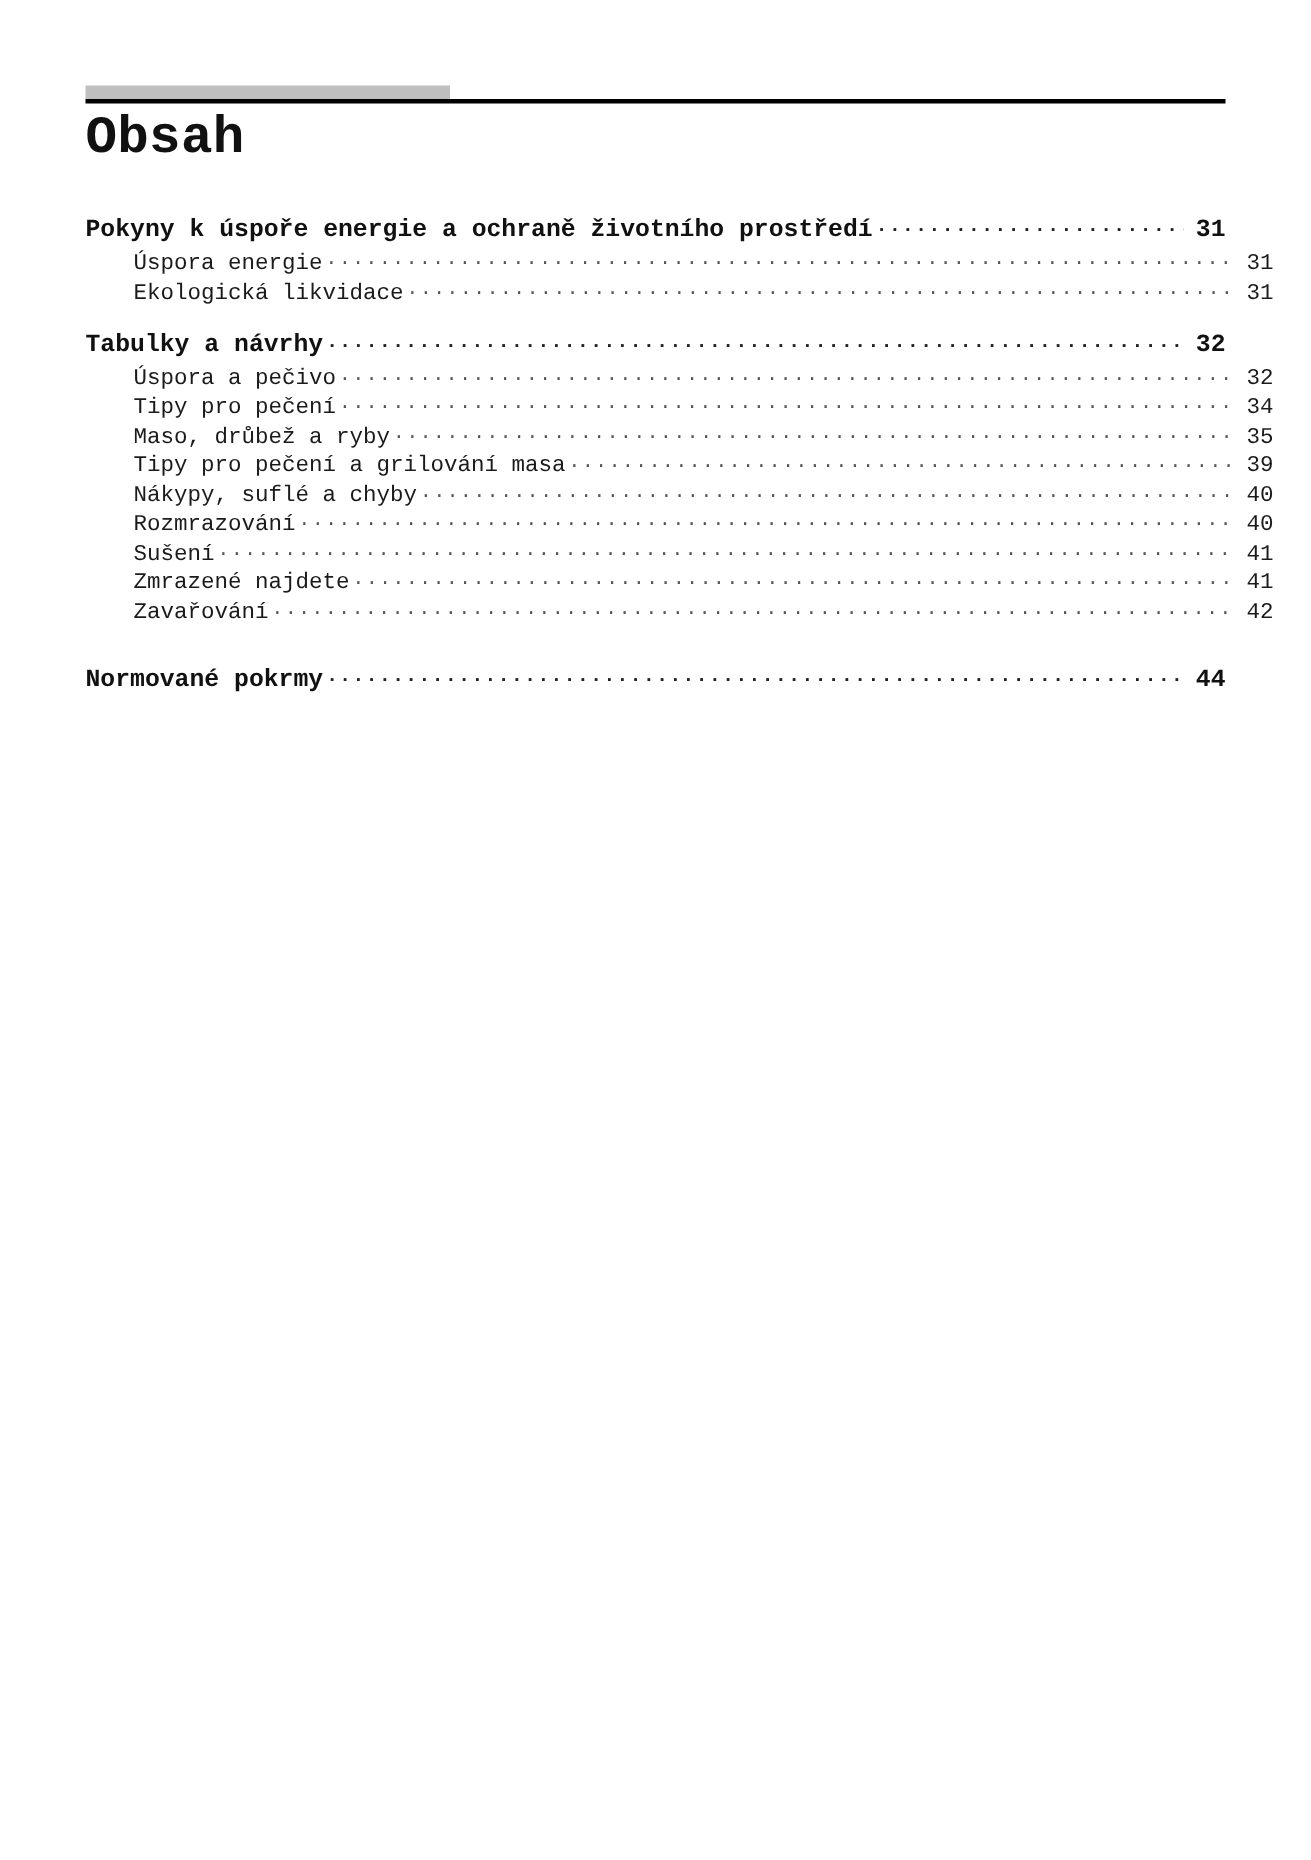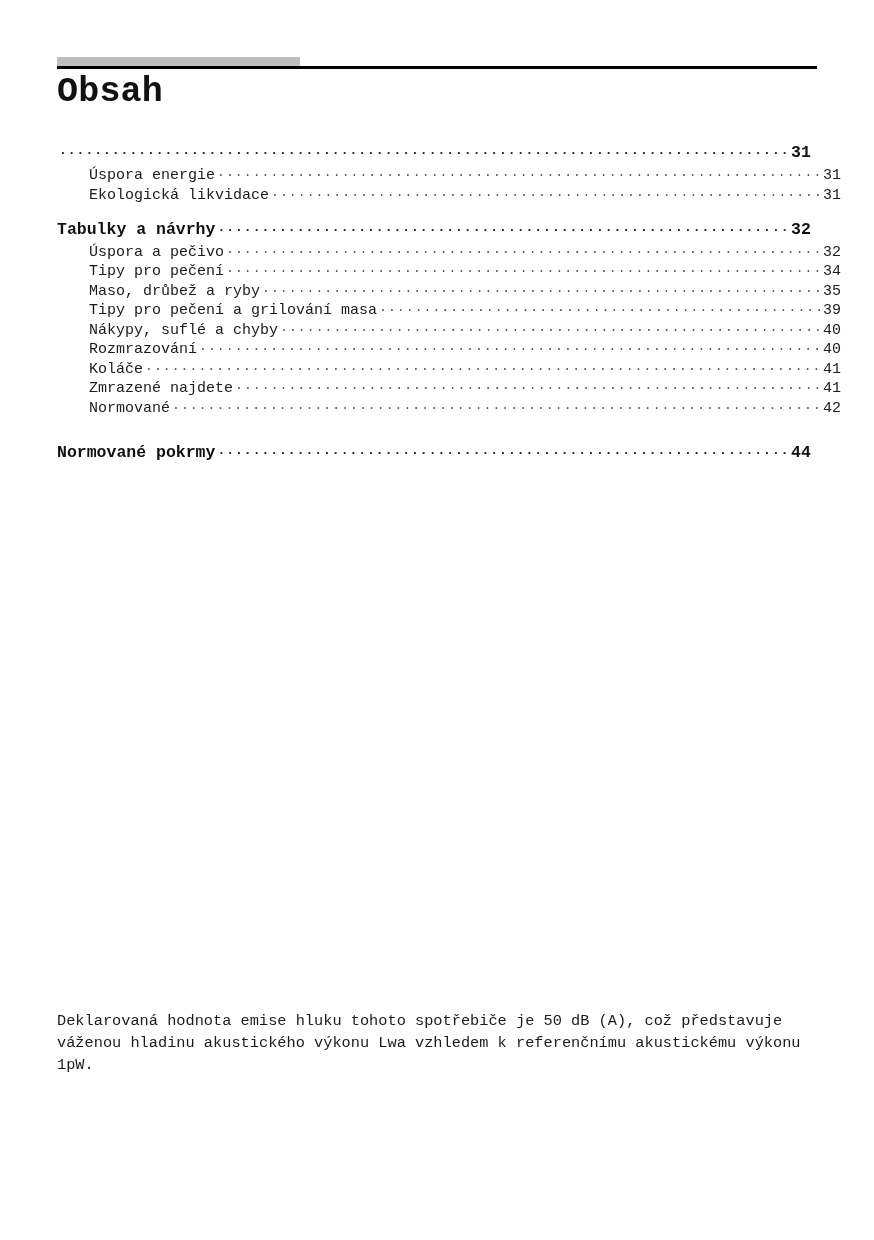--- a/index.html
+++ b/index.html
@@ -77,20 +77,21 @@
     overflow: hidden;
     margin: 0 2px;
     position: relative;
     top: -3px;
     font-size: 13px;
     letter-spacing: 1.1px;
     color: #444;
   }
   .toc-line .pg {
     flex: 0 0 auto;
+    text-align: right;
   }
 
   .toc-line.level1 {
     font-size: 16.5px;
     font-weight: bold;
     color: #111;
     margin-bottom: 5px;
   }
   .toc-line.level1 .dots {
     letter-spacing: 1.0px;
@@ -149,20 +150,21 @@
 
     <div class="rule-gray"></div>
     <div class="rule-black"></div>
 
     <div class="page-title">Obsah</div>
 
     <div class="toc">
 
       <div class="toc-group">
         <div class="toc-line level1">
+          <span class="label">Pokyny k úspoře energie a ochraně životního prostředí</span>
           <span class="dots">........................................................................................................................................................................................................</span>
           <span class="pg">31</span>
         </div>
         <div class="toc-line level2">
           <span class="label">Úspora energie</span>
           <span class="dots">........................................................................................................................................................................................................</span>
           <span class="pg">31</span>
         </div>
         <div class="toc-line level2">
           <span class="label">Ekologická likvidace</span>
@@ -201,46 +203,45 @@
           <span class="label">Nákypy, suflé a chyby</span>
           <span class="dots">........................................................................................................................................................................................................</span>
           <span class="pg">40</span>
         </div>
         <div class="toc-line level2">
           <span class="label">Rozmrazování</span>
           <span class="dots">........................................................................................................................................................................................................</span>
           <span class="pg">40</span>
         </div>
         <div class="toc-line level2">
-          <span class="label">Koláče</span>
+          <span class="label">Sušení</span>
           <span class="dots">........................................................................................................................................................................................................</span>
           <span class="pg">41</span>
         </div>
         <div class="toc-line level2">
           <span class="label">Zmrazené najdete</span>
           <span class="dots">........................................................................................................................................................................................................</span>
           <span class="pg">41</span>
         </div>
         <div class="toc-line level2">
-          <span class="label">Normované</span>
+          <span class="label">Zavařování</span>
           <span class="dots">........................................................................................................................................................................................................</span>
           <span class="pg">42</span>
         </div>
       </div>
 
       <div class="toc-group toc-standalone">
         <div class="toc-line level1">
           <span class="label">Normované pokrmy</span>
           <span class="dots">........................................................................................................................................................................................................</span>
           <span class="pg">44</span>
         </div>
       </div>
 
     </div>
 
     <div class="notes">
-      <p>Deklarovaná hodnota emise hluku tohoto spotřebiče je 50 dB (A), což představuje váženou hladinu akustického výkonu Lwa vzhledem k referenčnímu akustickému výkonu 1pW.</p>
     </div>
 
     <div class="folio">3</div>
 
   </div>
 </div>
 
 </body></html>

